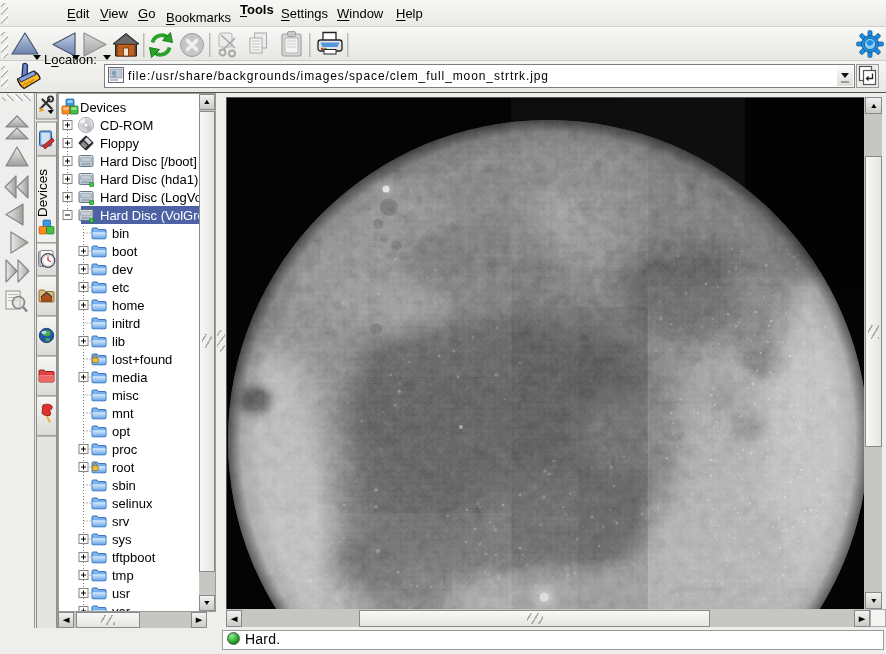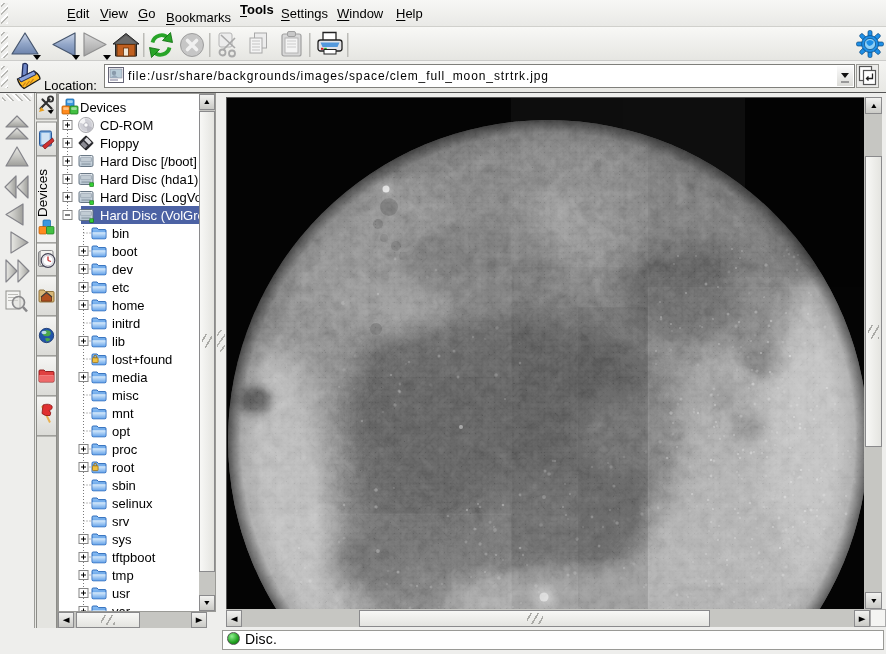--- a/index.html
+++ b/index.html
@@ -116,21 +116,21 @@
         <rect x="10" y="-1.5" width="4" height="8" rx="1.6" transform="rotate(315 12 12)"></rect>
         <circle cx="12" cy="12" r="8.4"></circle>
       </g>
 <circle cx="12" cy="12" r="5.6" fill="#8ed0f8" stroke="#0a4a80" stroke-width="0.7"></circle>
 <path d="M8.2 9.8 Q12 6.4 15.8 9.8 Q14.8 13.6 11 14 Q8.2 12 8.2 9.8 Z" fill="#1e8ee6"></path>
 </g>
 </svg>
 
 <div class="abs" style="left:0;top:61px;width:886px;height:31px;background:linear-gradient(180deg,#f4f4f2,#e8e8e4);"></div>
 <div class="abs handle" style="left:1px;top:66px;width:7px;height:22px;"></div>
-<div class="abs menu" style="left:44px;top:78px;text-align:center;">L<u>o</u>cation:</div>
+<div class="abs menu" style="left:44px;top:52px;text-align:center;">L<u>o</u>cation:</div>
 <div class="abs" style="left:104px;top:64px;width:751px;height:24px;background:#fff;border:1px solid #7f7f7b;box-sizing:border-box;"></div>
 <div class="abs menu" style="left:128px;top:69px;letter-spacing:0.9px;font-size:12px;">file:/usr/share/backgrounds/images/space/clem_full_moon_strtrk.jpg</div>
 <div class="abs" style="left:837px;top:66px;width:16px;height:20px;background:linear-gradient(180deg,#fbfbfb,#dcdcd8);"></div>
 <div class="abs" style="left:841px;top:73px;width:0;height:0;border:4.5px solid transparent;border-top:5.5px solid #111;"></div>
 <div class="abs" style="left:841px;top:81px;width:8px;height:2px;background:#999;"></div>
 <svg class="abs" style="left:0;top:0;" width="886" height="92" xmlns="http://www.w3.org/2000/svg">
 <g transform="translate(14,62)">
 <path d="M9 2 Q12 0.5 13.5 3 L13 15 L8 14 Z" fill="#7088c8" stroke="#202c5a" stroke-width="1.3"></path>
 <path d="M3.5 17 L20 9 Q26 13 26 17 L10 26.5 Q5 23 3.5 17 Z" fill="#ffbb20" stroke="#1a1a1a" stroke-width="1.3"></path>
 <path d="M4.5 16.5 L20 9 L22 12.5 L7 20 Z" fill="#8aa2dc" stroke="#202c5a" stroke-width="1"></path>
@@ -1077,13 +1077,13 @@
 <div class="abs sbthumbh" style="left:359px;top:610px;width:351px;height:17px;box-sizing:border-box;"></div>
 <div class="abs" style="left:527px;top:613px;width:16px;height:11px;background:repeating-linear-gradient(120deg,transparent 0 3px,#aaaaa6 3px 4.5px,transparent 4.5px 6px);"></div>
 <div class="abs sbbtn" style="left:854px;top:610px;width:16px;height:17px;box-sizing:border-box;">
     <span class="arr">▶</span>
   </div>
 <div class="abs" style="left:870px;top:609px;width:16px;height:18px;background:#f4f4f2;border:1px solid #aaa;box-sizing:border-box;"></div>
 
 <div class="abs" style="left:0;top:628px;width:886px;height:26px;background:#eeeeec;"></div>
 <div class="abs" style="left:222px;top:630px;width:662px;height:20px;background:#fff;border:1px solid #9a9a96;box-sizing:border-box;"></div>
 <div class="abs" style="left:227px;top:632px;width:13px;height:13px;border-radius:50%;background:radial-gradient(circle at 35% 30%,#90f090,#20a020 60%,#0a6a0a);border:1px solid #555;box-sizing:border-box;"></div>
-<div class="abs" style="left:245px;top:631px;font-size:14px;letter-spacing:0.2px;">Disc.</div>
+<div class="abs" style="left:245px;top:631px;font-size:14px;letter-spacing:0.2px;">Hard.</div>
 
 </body></html>

